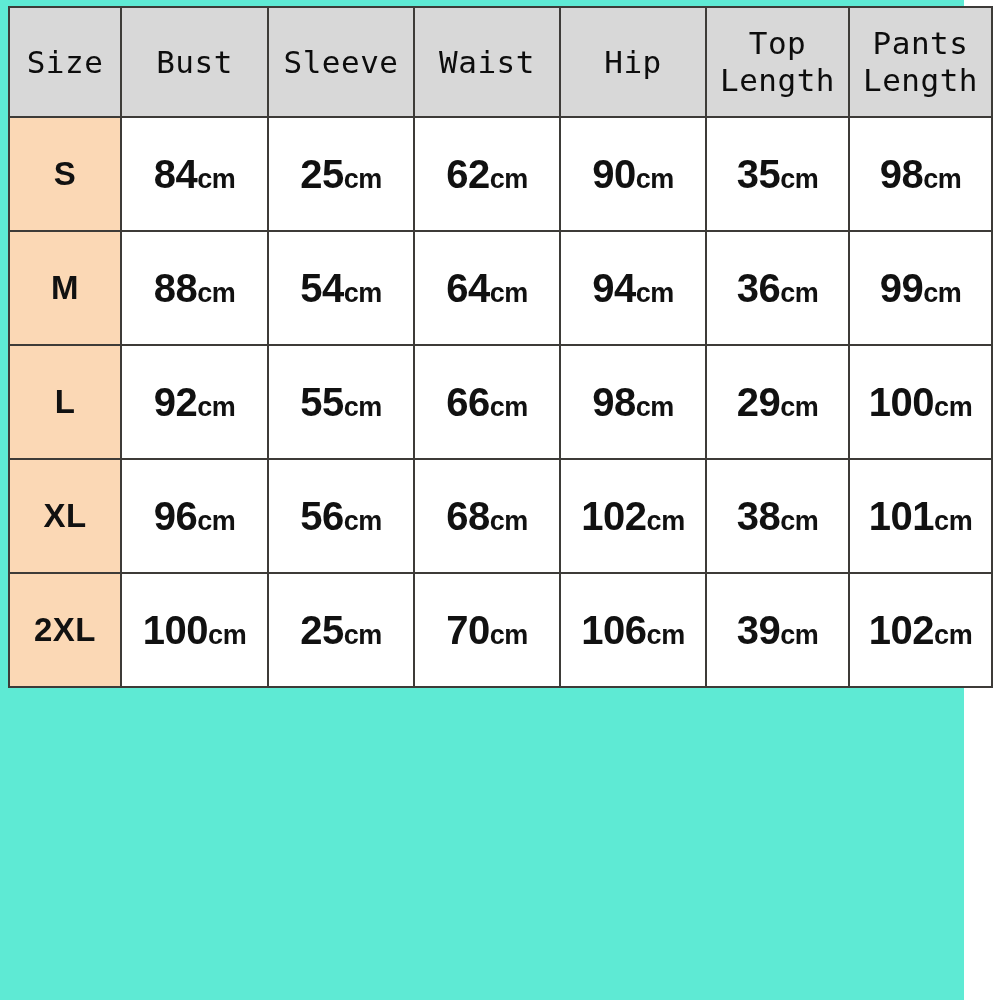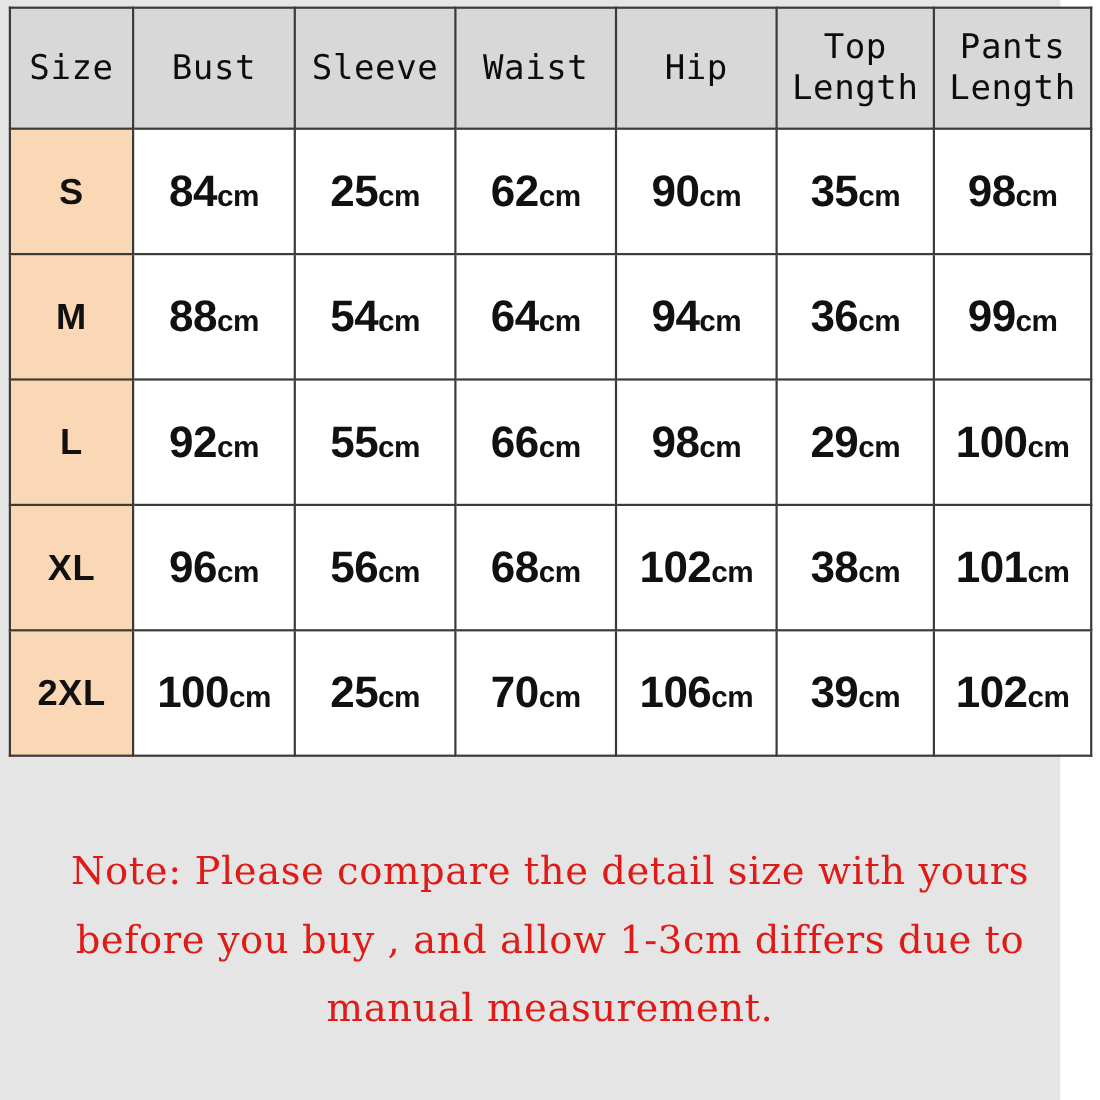--- a/index.html
+++ b/index.html
@@ -11,21 +11,21 @@
     width: 1000px;
     height: 1000px;
     overflow: hidden;
     font-family: "Liberation Sans", sans-serif;
   }
 
   #page {
     position: relative;
     width: 964px;
     height: 1000px;
-    background: #e5e5e5;
+    background: #5eead4;
   }
 
   
   #size-table-wrap {
     position: absolute;
     left: 8px;
     top: 6px;
     width: 983px;
   }
 
@@ -181,19 +181,14 @@
             <td class="val-cell"><span class="num">25</span><span class="unit">cm</span></td>
             <td class="val-cell"><span class="num">70</span><span class="unit">cm</span></td>
             <td class="val-cell"><span class="num">106</span><span class="unit">cm</span></td>
             <td class="val-cell"><span class="num">39</span><span class="unit">cm</span></td>
             <td class="val-cell"><span class="num">102</span><span class="unit">cm</span></td>
           </tr>
         </tbody>
     </table>
   </div>
 
-  <div id="note-block">
-      <span class="note-line">Note: Please compare the detail size with yours</span>
-      <span class="note-line">before you buy , and allow 1-3cm differs due to</span>
-      <span class="note-line">manual measurement.</span>
-    </div>
 
 </div>
 
 </body></html>

